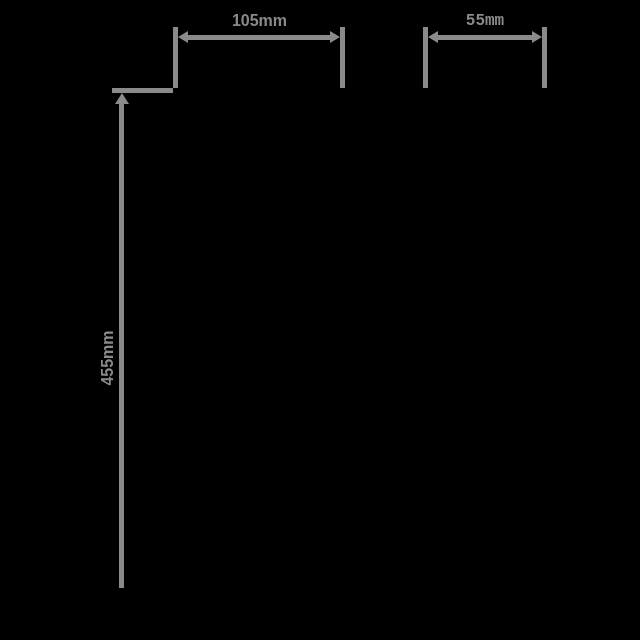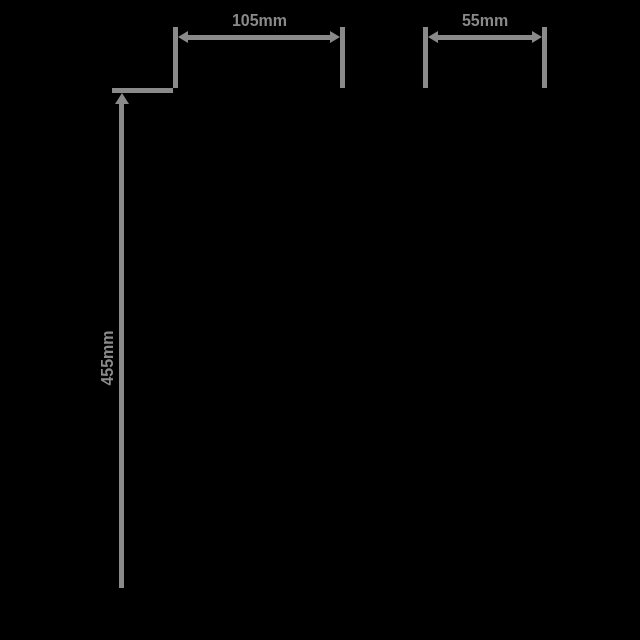--- a/index.html
+++ b/index.html
@@ -42,21 +42,21 @@
   <div>
     <div class="dim-label" style="left:176px;top:11px;width:167px;">105mm</div>
     <div class="vline" style="left:173px;top:27px;width:5px;height:61px;"></div>
     <div class="vline" style="left:340px;top:27px;width:5px;height:61px;"></div>
     <div class="arrow arrow-left" style="left:178px;top:31px;"></div>
     <div class="arrow arrow-right" style="left:330px;top:31px;"></div>
     <div class="hline" style="left:186px;top:35px;width:148px;height:5px;"></div>
   </div>
 
   <div>
-    <div class="dim-label" style="left:423px;top:11px;width:124px;">55mm</div>
+    <div class="dim-label" style="left:423px;top:11px;width:124px;font-family:Liberation Mono, monospace;">55mm</div>
     <div class="vline" style="left:423px;top:27px;width:5px;height:61px;"></div>
     <div class="vline" style="left:542px;top:27px;width:5px;height:61px;"></div>
     <div class="arrow arrow-left" style="left:428px;top:31px;"></div>
     <div class="arrow arrow-right" style="left:532px;top:31px;"></div>
     <div class="hline" style="left:436px;top:35px;width:98px;height:5px;"></div>
   </div>
 
   <div>
     <div class="hline" style="left:112px;top:88px;width:61px;height:5px;"></div>
     <div class="hline" style="left:112px;top:622px;width:58px;height:5px;"></div>

